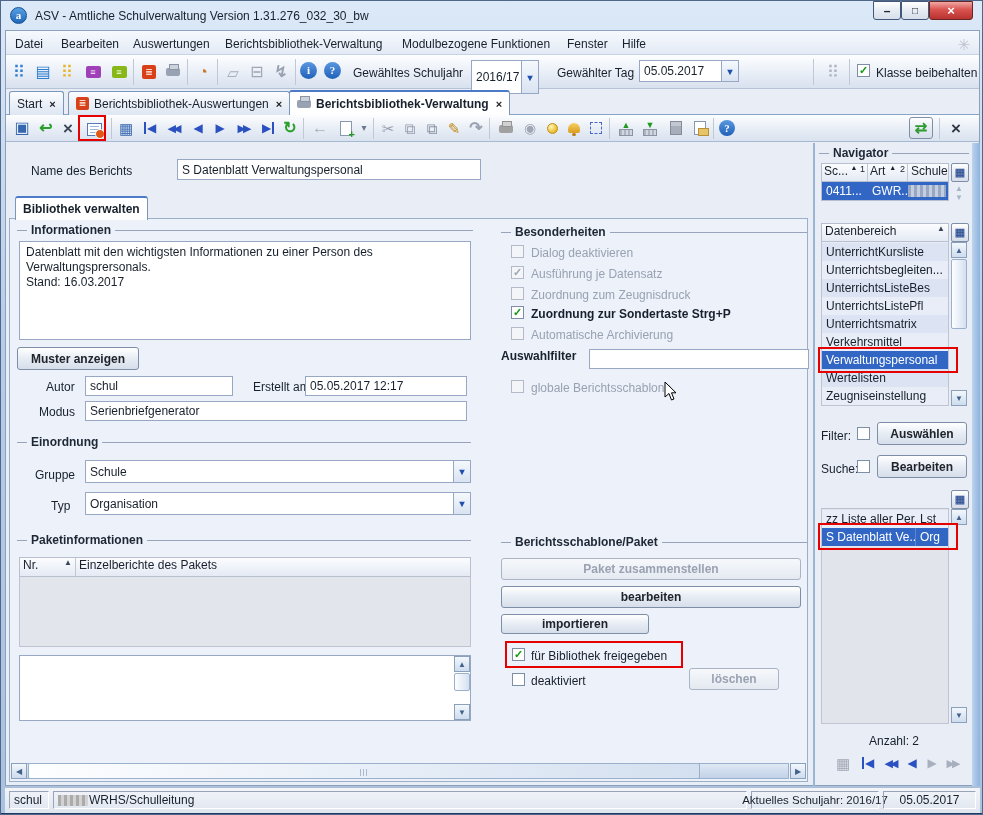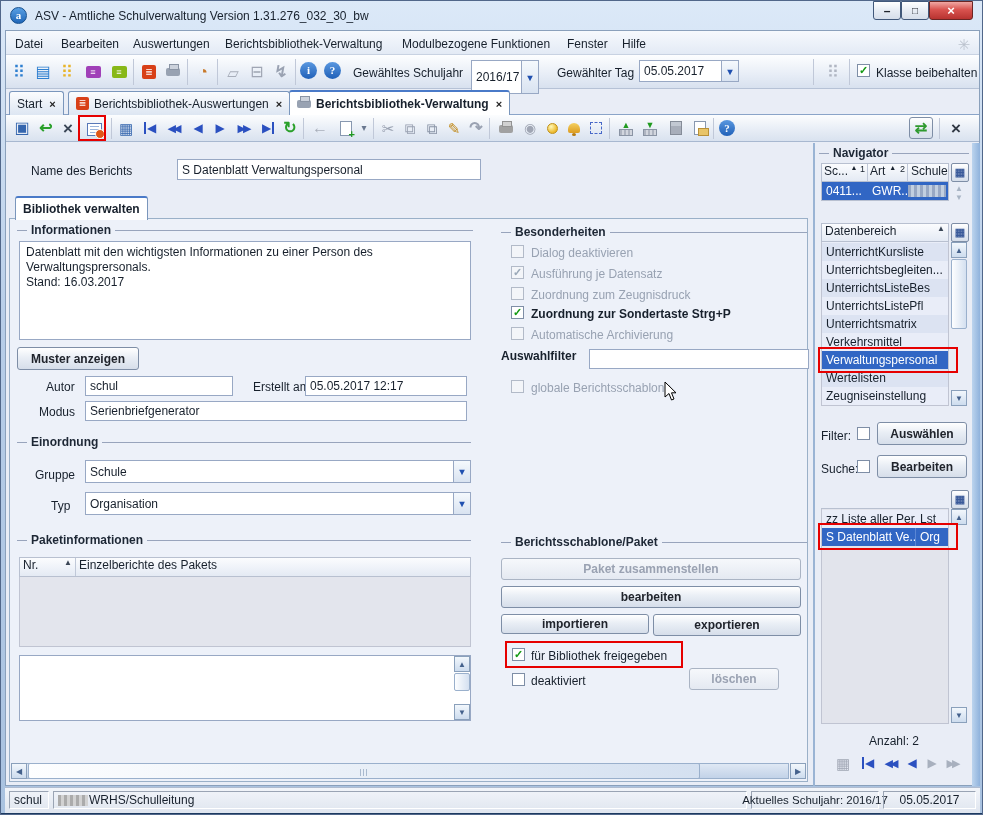--- a/index.html
+++ b/index.html
@@ -293,21 +293,20 @@
   <div class="t bold" style="left:500px;top:348px;">Auswahlfilter</div>
   <div class="inputbox" style="left:588px;top:348px;width:220px;height:20px;"></div>
   <div class="cb cbdis" style="left:510px;top:379px;"></div>
   <div class="t dis" style="left:530px;top:380px;">globale Berichtsschablone</div>
 
   <div class="fl" style="left:500px;top:541px;width:306px;"></div>
   <div class="leg" style="left:510px;top:534px;">Berichtsschablone/Paket</div>
   <div class="btn disbtn" style="left:500px;top:557px;width:300px;height:22px;">Paket zusammenstellen</div>
   <div class="btn" style="left:500px;top:585px;width:300px;height:22px;">bearbeiten</div>
   <div class="btn" style="left:500px;top:613px;width:148px;height:20px;">importieren</div>
-  <div class="btn" style="left:652px;top:613px;width:148px;height:22px;">exportieren</div>
   <div class="cb" style="left:511px;top:647px;">✓</div>
   <div class="t" style="left:530px;top:648px;">für Bibliothek freigegeben</div>
   <div class="redbox" style="left:504px;top:640px;width:178px;height:27px;"></div>
   <div class="cb" style="left:511px;top:672px;"></div>
   <div class="t" style="left:530px;top:673px;">deaktiviert</div>
   <div class="btn disbtn" style="left:688px;top:667px;width:90px;height:22px;">löschen</div>
 
   <div class="b scrollv" style="left:10px;top:762px;width:778px;height:16px;background:linear-gradient(#dfe8f4,#c2d2e8);"></div>
   <div class="sbtn" style="left:10px;top:762px;width:16px;height:16px;">◀</div>
   <div class="thumb b" style="left:27px;top:762px;width:672px;height:16px;display:flex;align-items:center;justify-content:center;color:#8aa0bb;font-size:8px;letter-spacing:1px;">|||</div>

